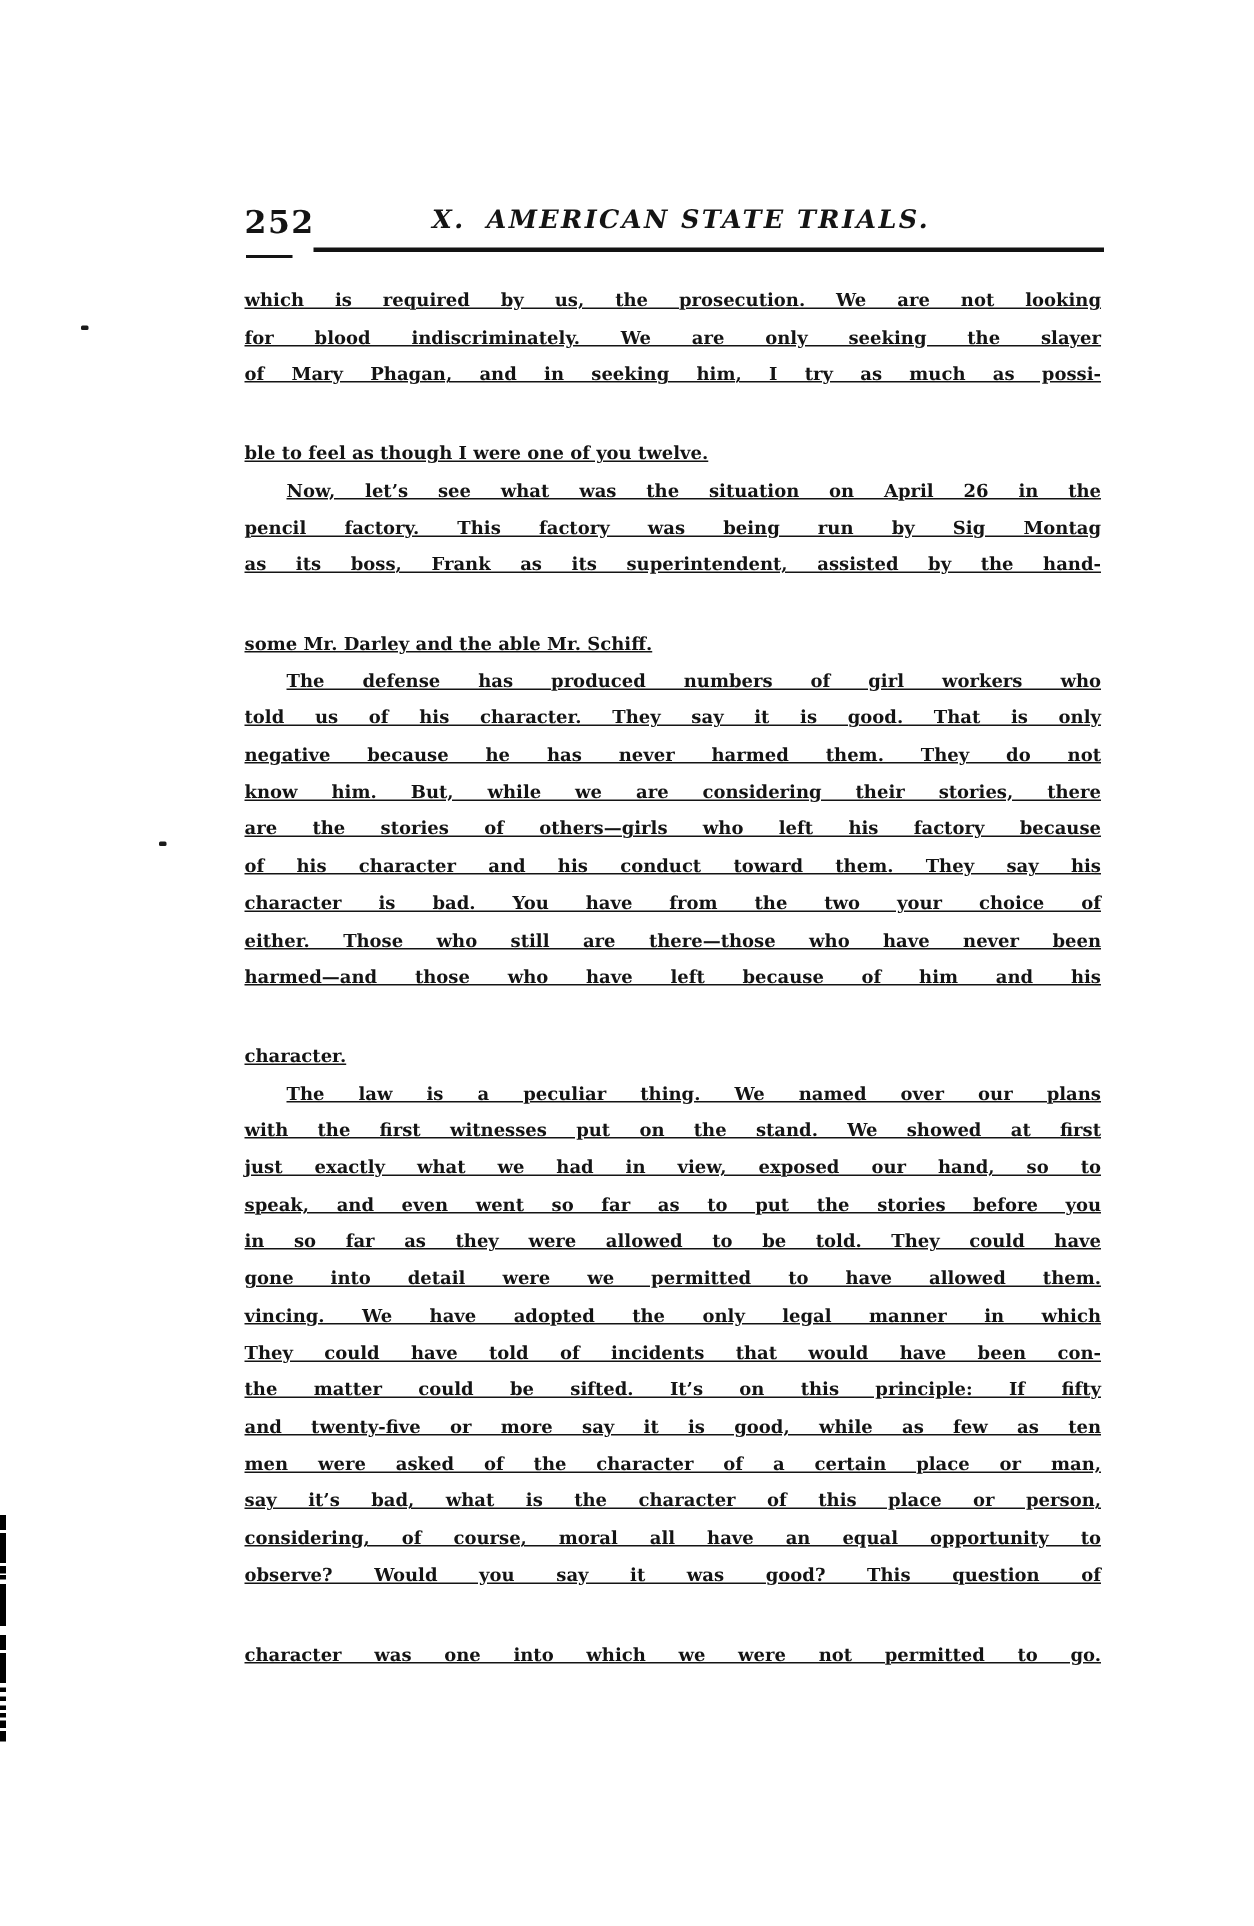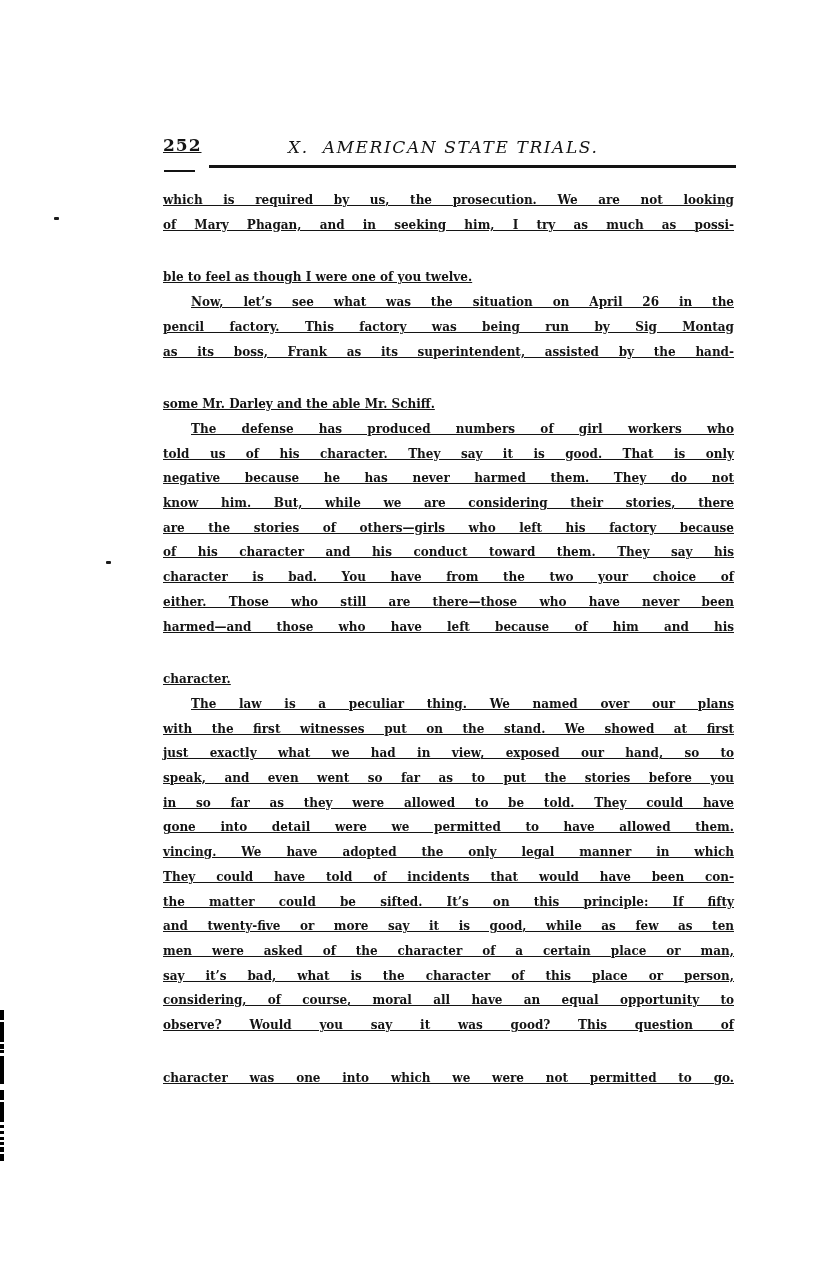--- a/index.html
+++ b/index.html
@@ -9,25 +9,25 @@
     position: relative;
     font-family: "DejaVu Serif", serif;
     color: #141414;
     overflow: hidden;
   }
   .page { position: absolute; inset: 0; }
 
   
   .page-number {
     position: absolute; left: 163px; top: 135px;
-    font-size: 17px; font-weight: bold; letter-spacing: 1px; text-decoration: underline;
+    font-size: 21px; font-weight: bold; letter-spacing: 1px;
   }
   .running-header {
     position: absolute; left: 288px; top: 137px;
-    font-size: 17px; font-weight: normal; font-style: italic;
+    font-size: 17px; font-weight: bold; font-style: italic;
     letter-spacing: 1.6px; white-space: nowrap;
   }
   .running-header .chapter-numeral { margin-right: 14px; }
   .rule-long {
     position: absolute; left: 209px; top: 165px;
     width: 527px; height: 3px; background: #131313;
   }
   .rule-short {
     position: absolute; left: 164px; top: 170px;
     width: 31px; height: 2px; background: #131313;
@@ -69,20 +69,21 @@
   <div class="running-header">
     <span class="chapter-numeral">X.</span><span>AMERICAN STATE TRIALS.</span>
   </div>
 
   <div class="rule-long"></div>
   <div class="rule-short"></div>
 
   <main class="body-text" id="body-text">
       <div class="paragraph">
         <div class="text-line">which is required by us, the prosecution. We are not looking</div>
+        <div class="text-line">for blood indiscriminately. We are only seeking the slayer</div>
         <div class="text-line">of Mary Phagan, and in seeking him, I try as much as possi-</div>
         <div class="text-line last">ble to feel as though I were one of you twelve.</div>
       </div>
       <div class="paragraph indented">
         <div class="text-line">Now, let’s see what was the situation on April 26 in the</div>
         <div class="text-line">pencil factory. This factory was being run by Sig Montag</div>
         <div class="text-line">as its boss, Frank as its superintendent, assisted by the hand-</div>
         <div class="text-line last">some Mr. Darley and the able Mr. Schiff.</div>
       </div>
       <div class="paragraph indented">

